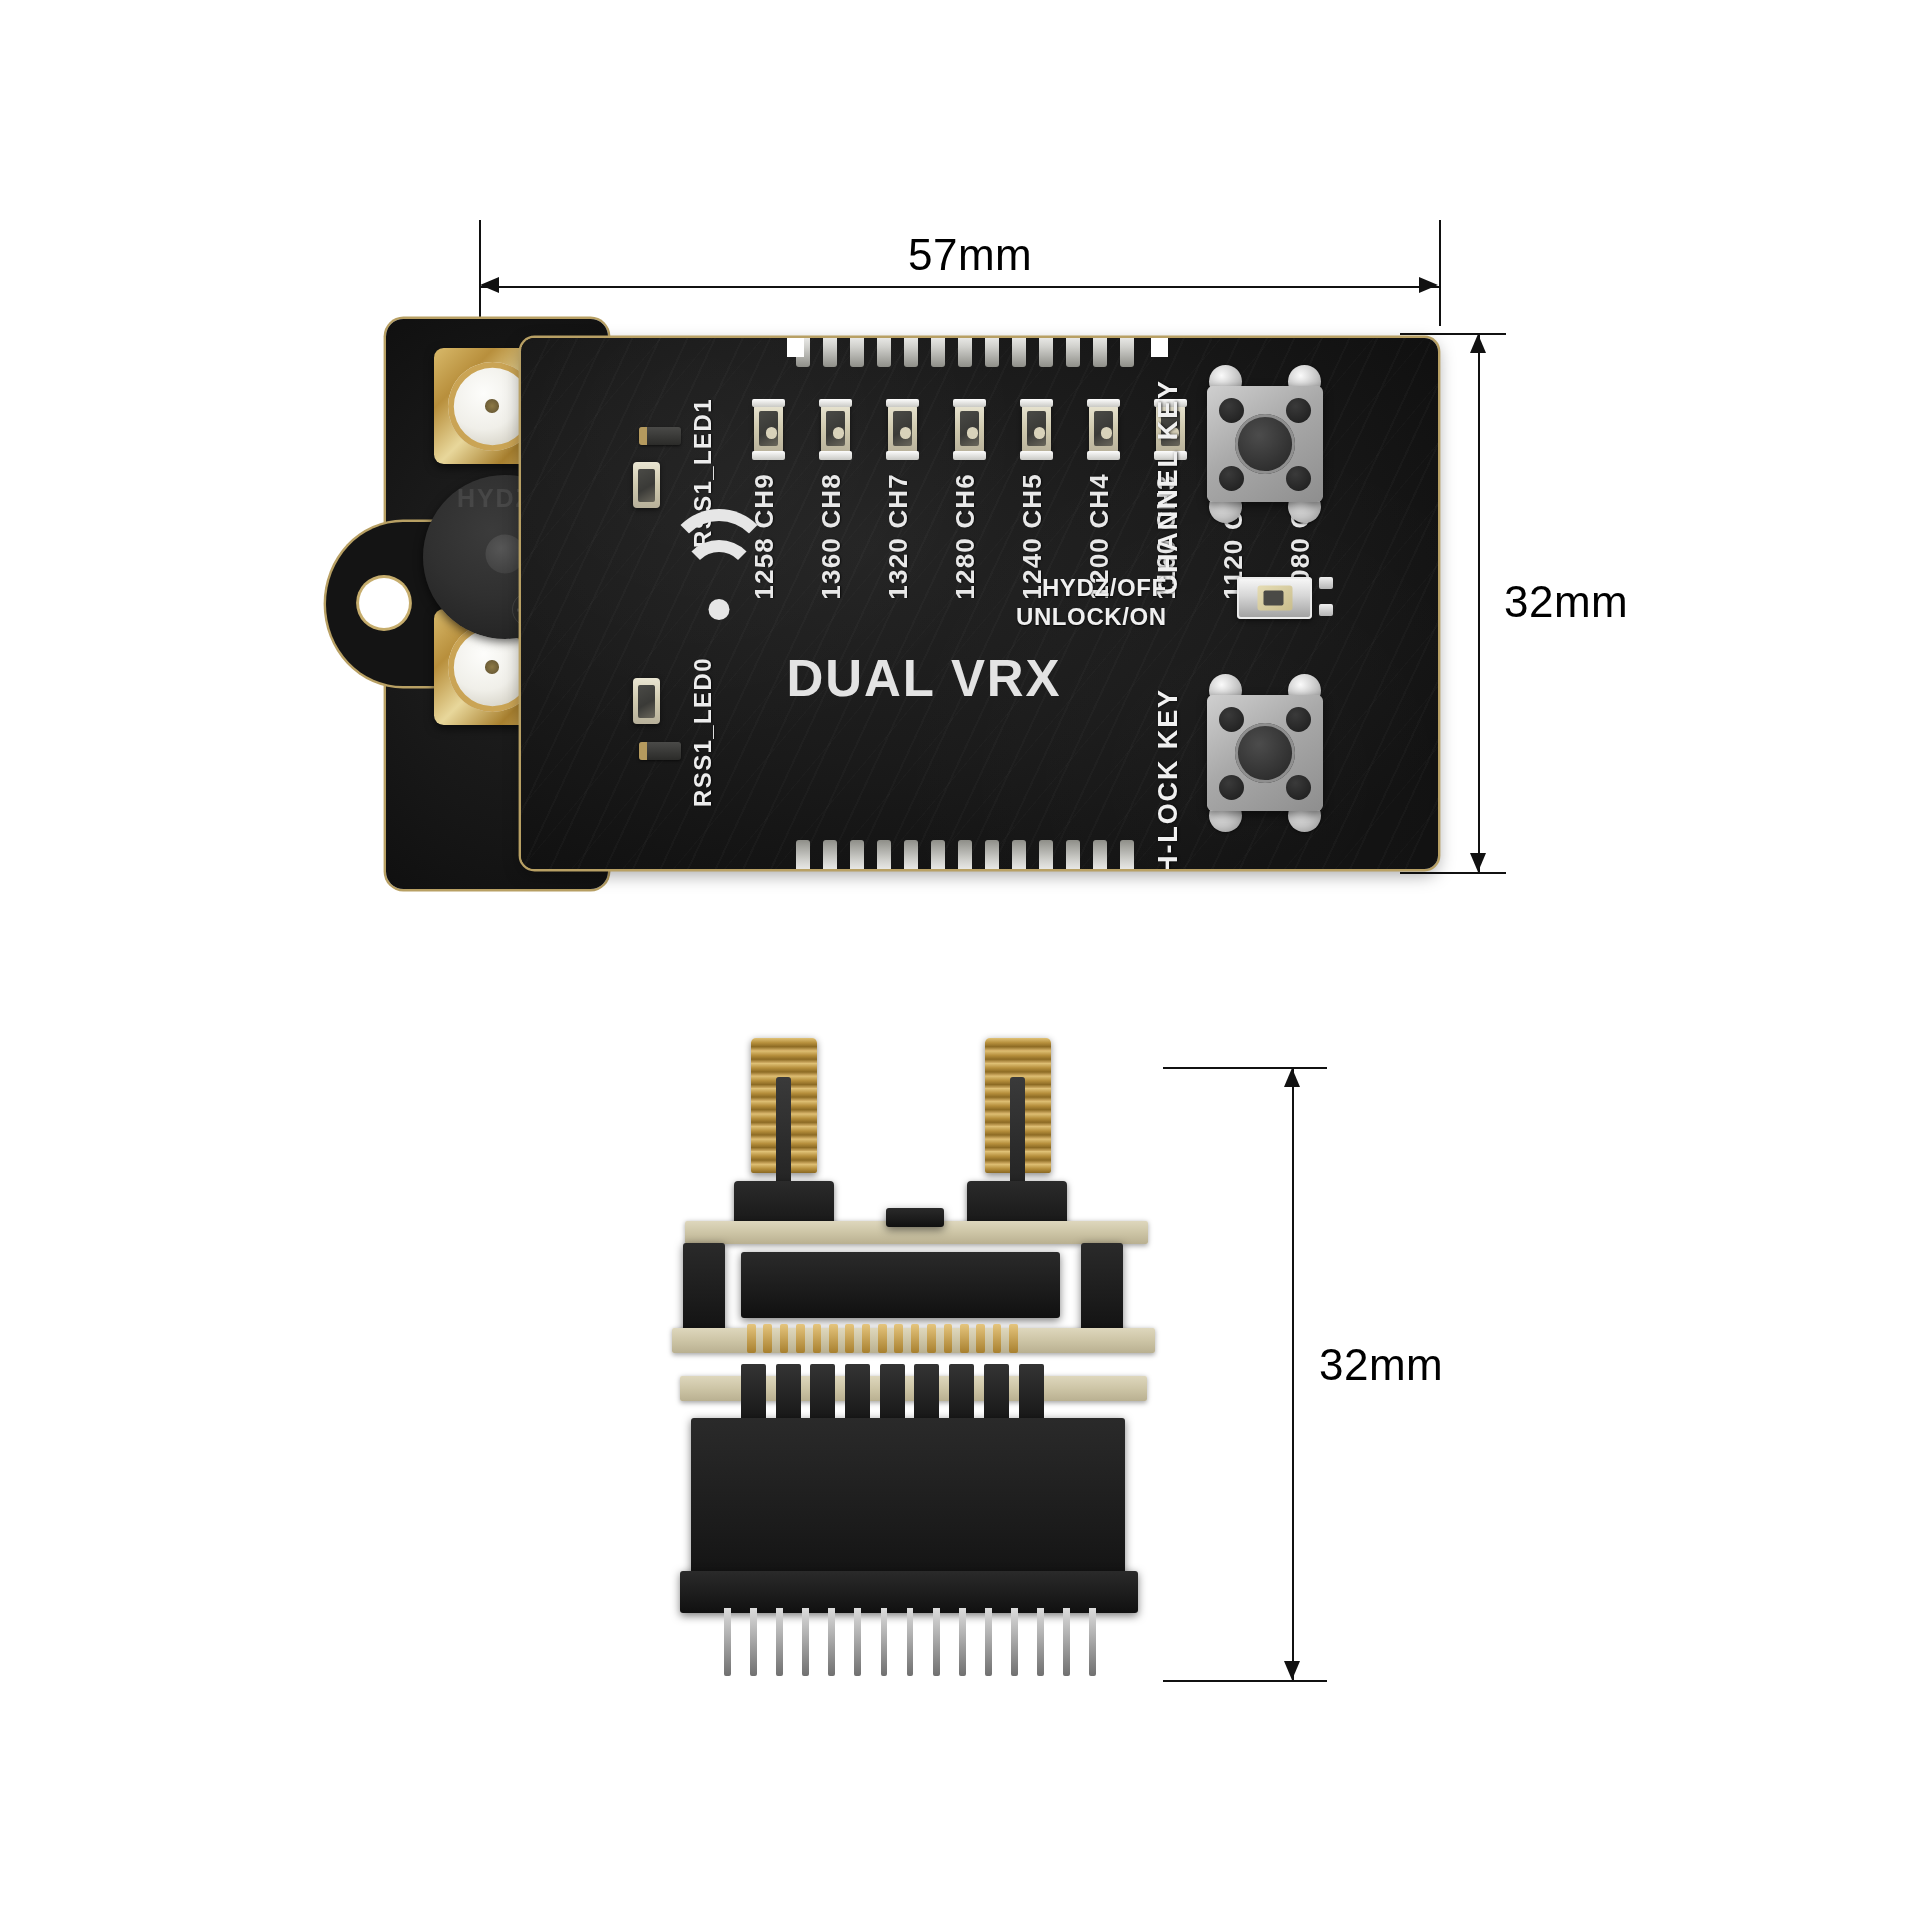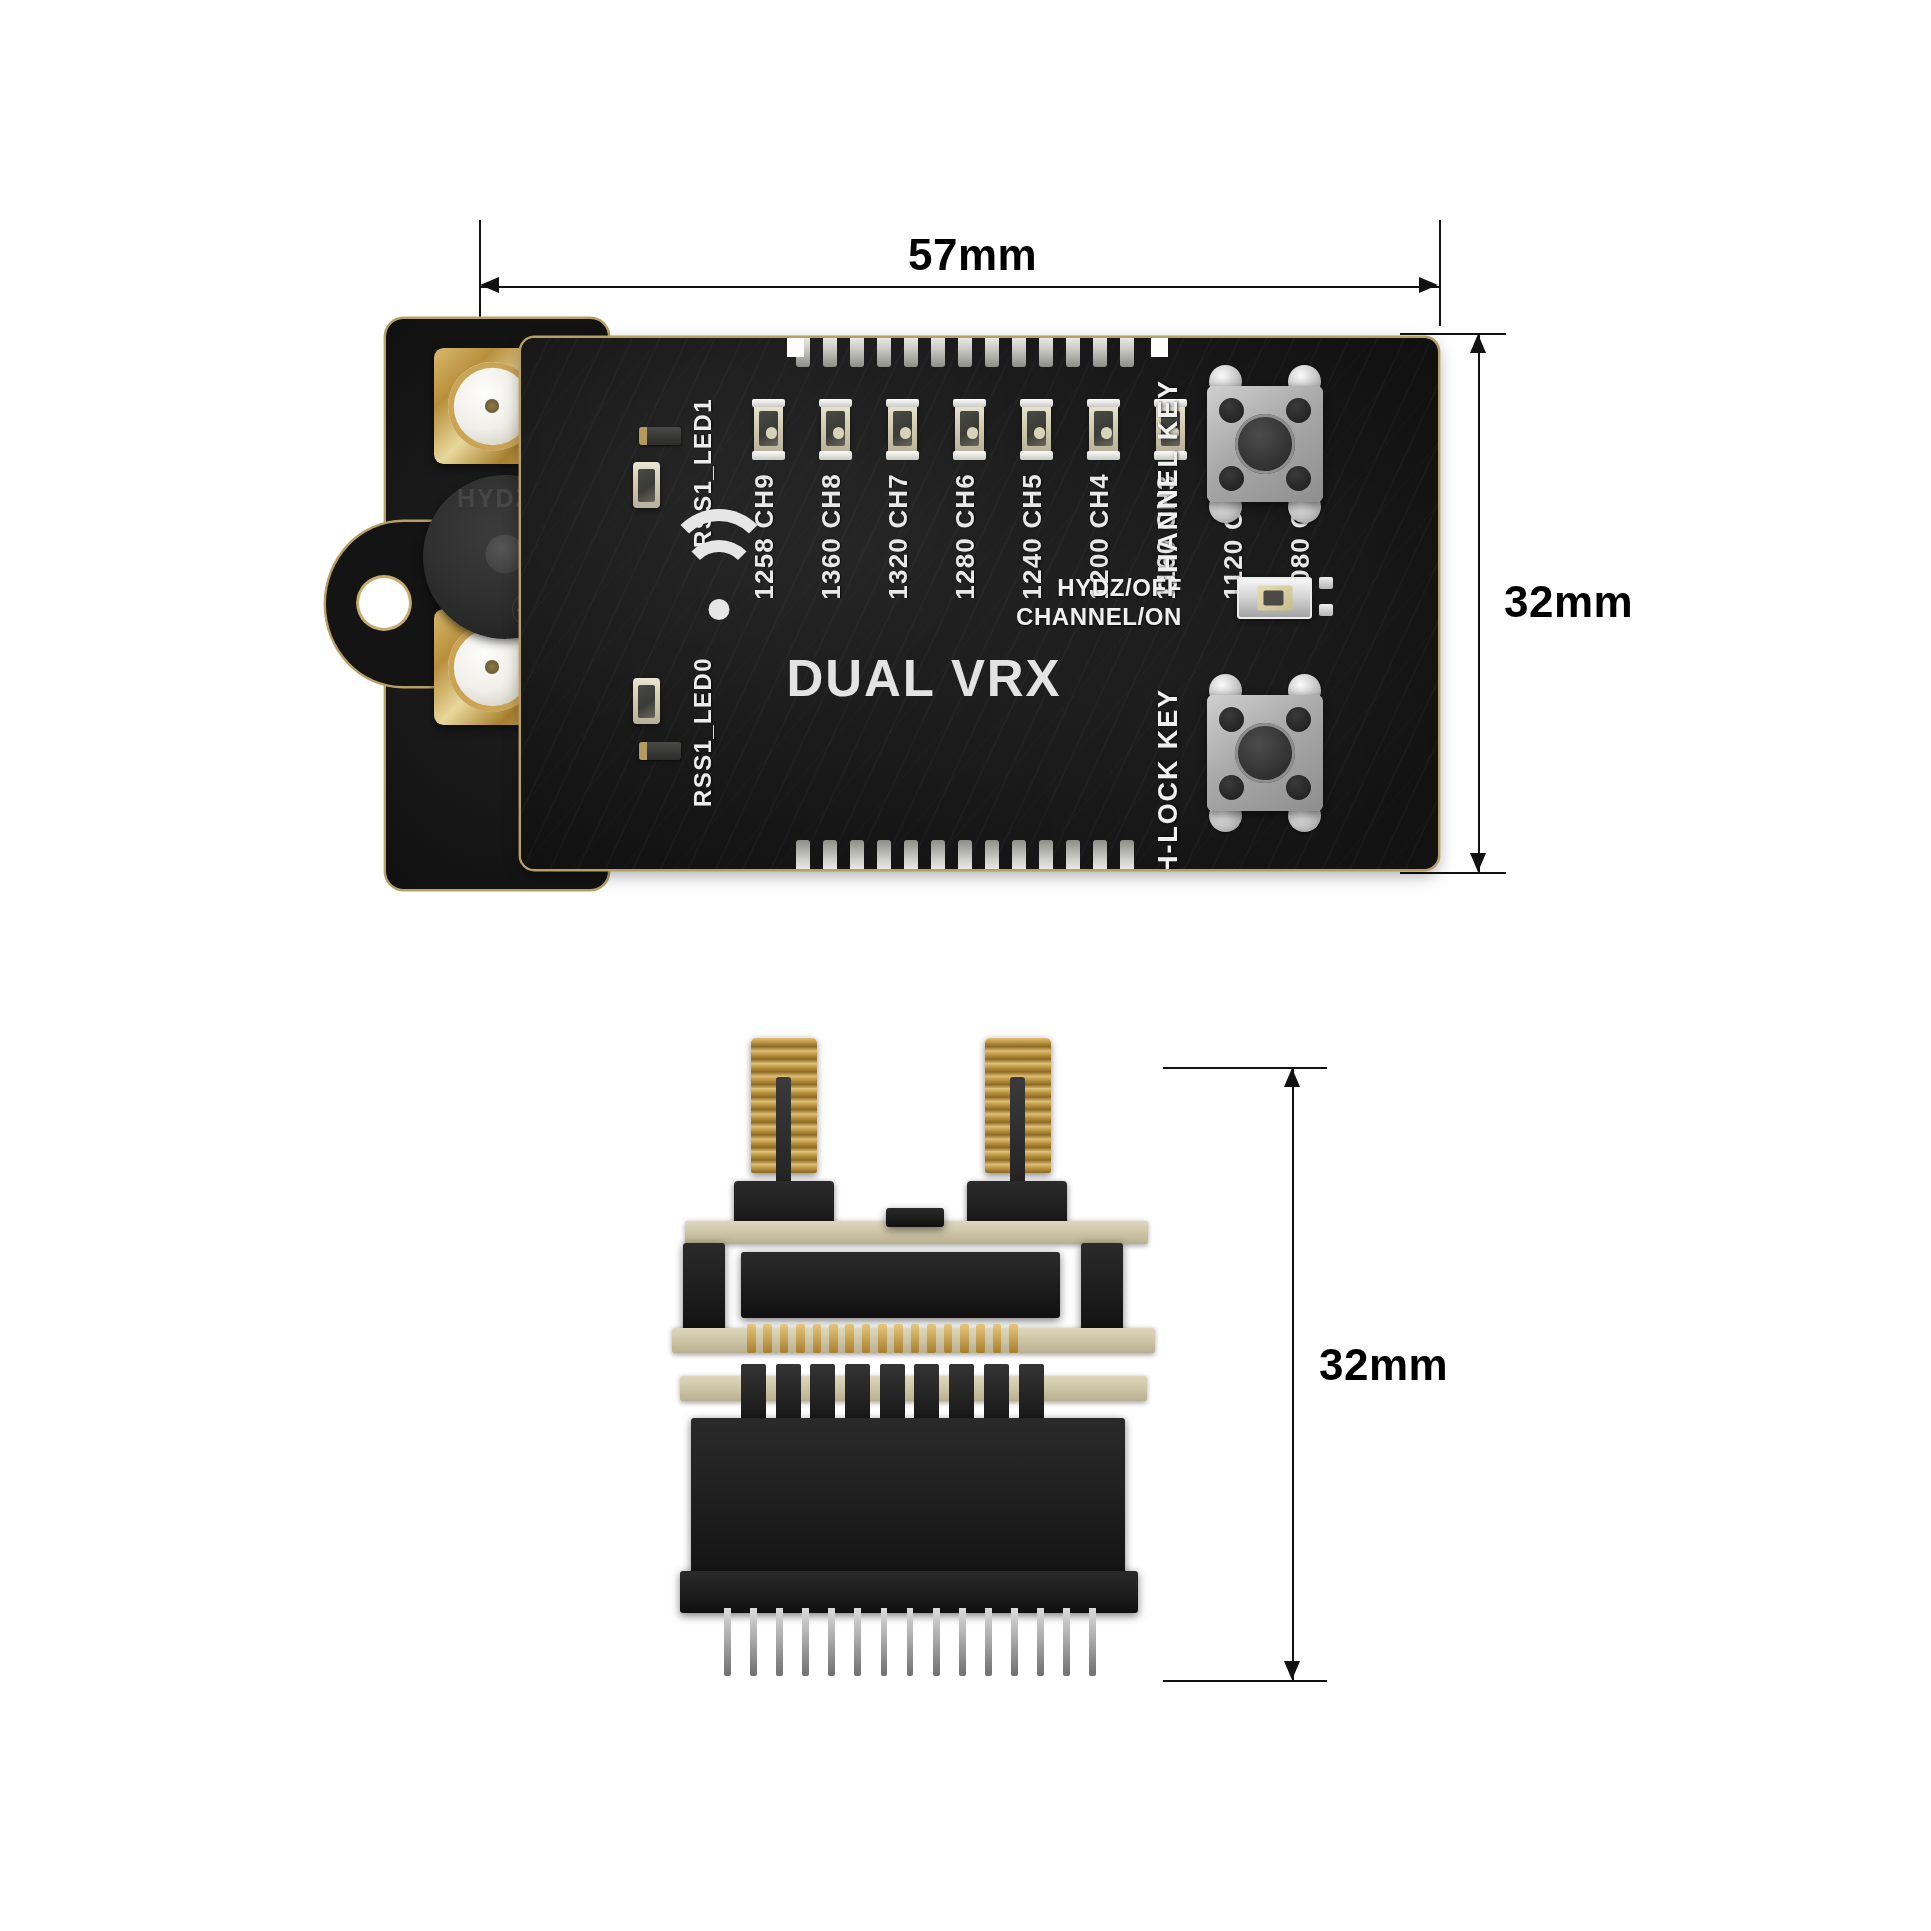--- a/index.html
+++ b/index.html
@@ -20,21 +20,21 @@
     position: absolute;
     inset: 0;
     background: #ffffff;
   }
 
   
   .dim-label {
     position: absolute;
     color: #000000;
     font-family: "Liberation Sans", sans-serif;
-    font-weight: 700;
+    font-weight: 400;
     letter-spacing: 0.5px;
     white-space: nowrap;
   }
   .dim-line-h {
     position: absolute;
     height: 0;
     border-top: 2.9px solid #111;
   }
   .dim-line-v {
     position: absolute;
@@ -755,21 +755,21 @@
           <div class="tact-corner tl"></div>
           <div class="tact-corner tr"></div>
           <div class="tact-corner bl"></div>
           <div class="tact-corner br"></div>
           <div class="tact-plunger"></div>
         </div>
       </div>
 
       <div class="lock-lines">
         <div>HYDZ/OFF</div>
-        <div>CHANNEL/ON</div>
+        <div>UNLOCK/ON</div>
       </div>
       <div class="lock-switch">
         <div class="lock-switch-inner"></div>
       </div>
       <div class="lock-pad" id="lock-pad-a"></div>
       <div class="lock-pad" id="lock-pad-b"></div>
 
       <div class="key-label" id="chlock-key-label">CH-LOCK KEY</div>
       <div class="tact-btn" id="chlock-key-btn">
         <div class="tact-leg tl"></div>

